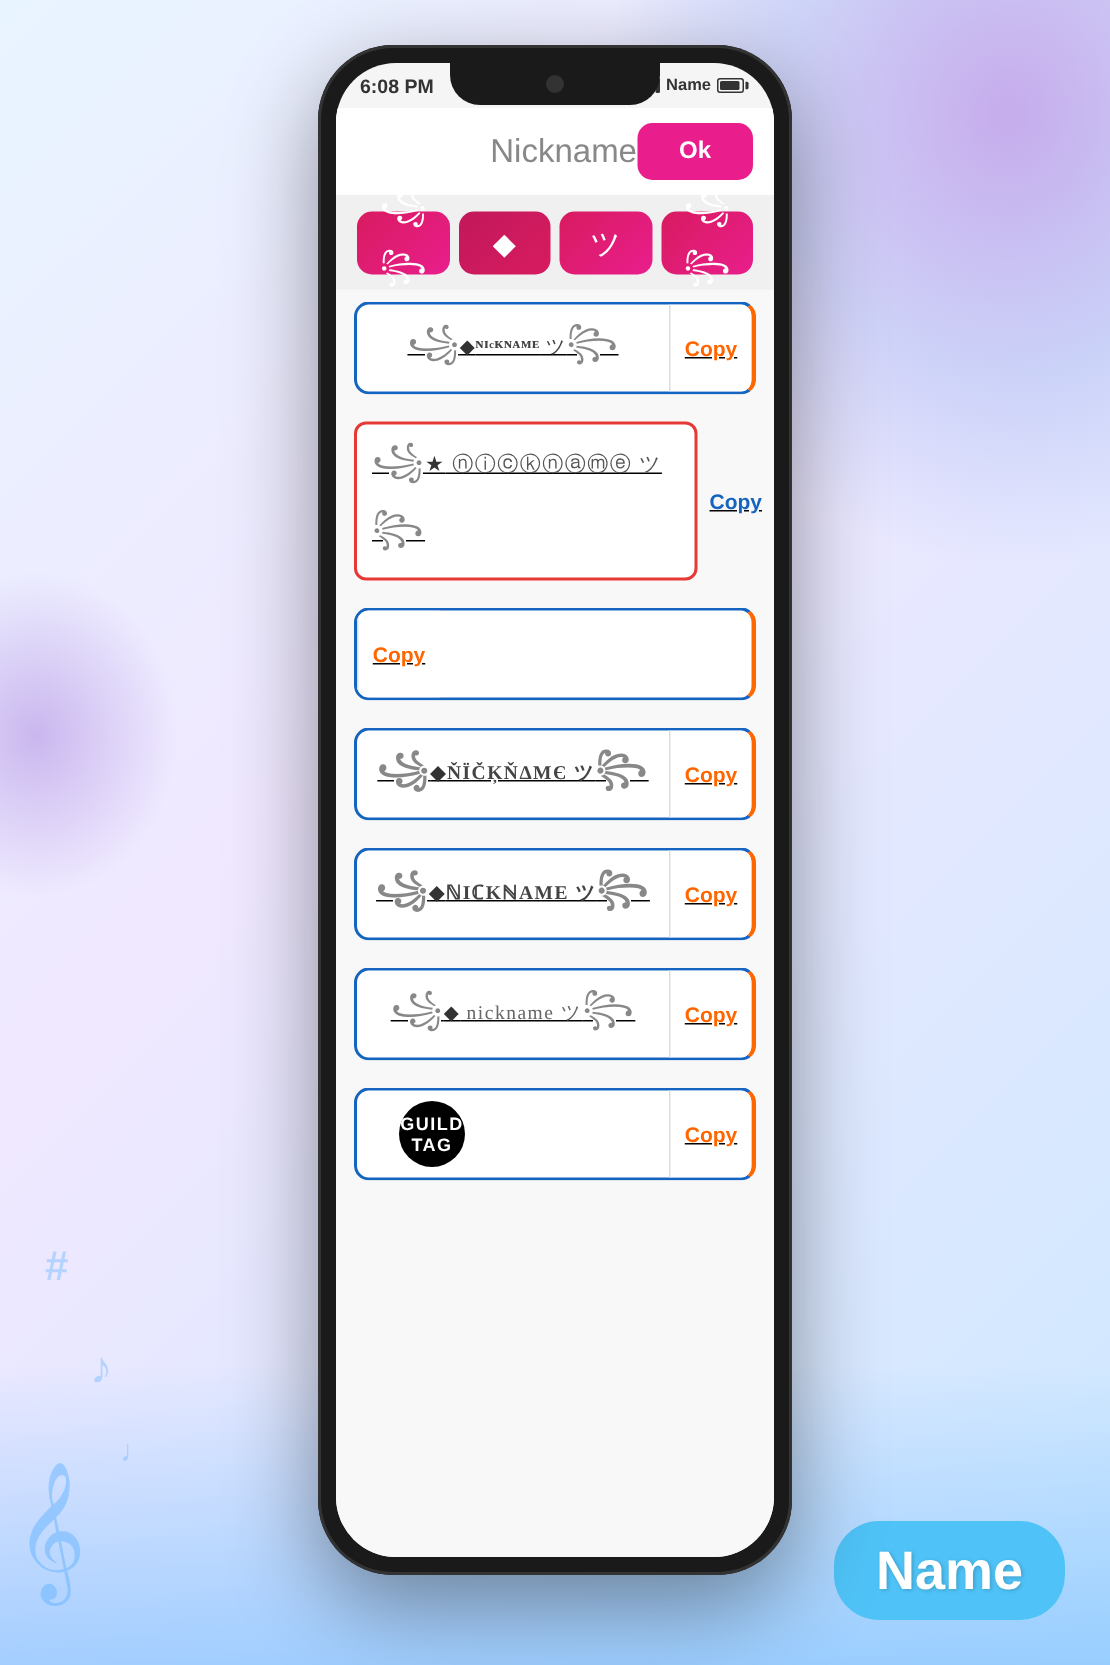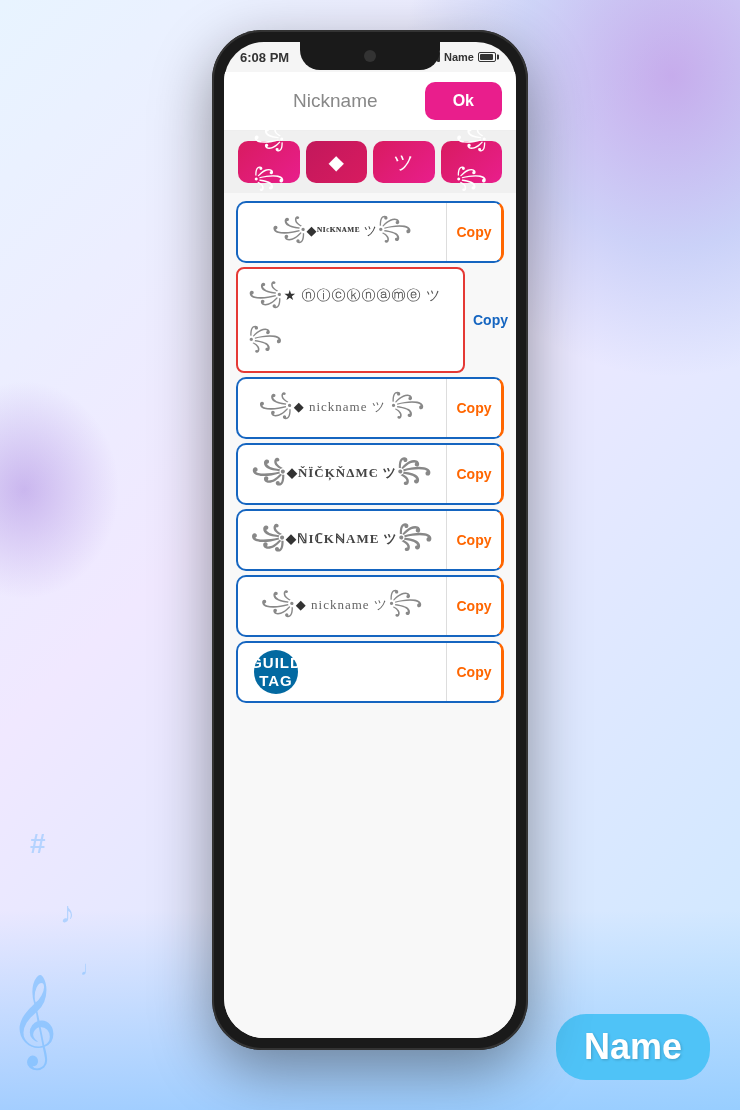--- a/index.html
+++ b/index.html
@@ -147,25 +147,25 @@
     
     .header {
       background: #fff;
       display: flex;
       align-items: center;
       justify-content: space-between;
       padding: 10px 14px;
       border-bottom: 1px solid #eee;
     }
     .header-title {
-      font-size: 19px;
+      font-size: 22px;
       color: #888;
       font-weight: 400;
       flex: 1;
-      text-align: center;
+      text-align: right;
       padding-left: 8px;
     }
     .ok-button {
       background: #e91e8c;
       color: #ffffff;
       border: none;
       border-radius: 10px;
       padding: 10px 28px;
       font-size: 16px;
       font-weight: bold;
@@ -195,21 +195,22 @@
     }
     .style-btn.diamond {
       background: linear-gradient(135deg, #c2185b, #d81b60);
     }
 
     
     .nickname-list {
       padding: 8px 12px;
       display: flex;
       flex-direction: column;
-      gap: 4px;
+      gap: 18px;
+      text-decoration: underline;
     }
 
     
     .nick-card {
       background: #fff;
       border: 2px solid #1565c0;
       border-right: 3px solid #ff6600;
       border-radius: 10px;
       display: flex;
       align-items: center;
@@ -268,34 +269,34 @@
     }
     .diamond-sym {
       color: #333;
     }
     .star-sym {
       color: #333;
     }
 
     
     .guild-badge {
-      background: #0369a1;
+      background: #000000;
       color: #fff;
       border-radius: 50%;
       width: 44px;
       height: 44px;
       display: flex;
       flex-direction: column;
       align-items: center;
       justify-content: center;
-      font-size: 15px;
+      font-size: 12px;
       font-weight: bold;
       line-height: 1.2;
       flex-shrink: 0;
-      margin-left: 6px;
+      margin-left: 18px;
     }
 
     
     .signal-bars {
       display: flex; gap: 1px; align-items: flex-end;
     }
     .signal-bar {
       width: 3px;
       background: #333;
       border-radius: 1px;
@@ -399,25 +400,20 @@
             <div class="nick-content">
               <span style="font-size:14px;color:#555;font-family:serif;">
                 <span class="swirl">꧁</span><span class="star-sym">★</span> ⓝⓘⓒⓚⓝⓐⓜⓔ ツ <span class="swirl">꧂</span>
               </span>
             </div>
           </div>
           <button class="copy-btn-outside">Copy</button>
         </div>
 
         <div class="nick-card">
-          <div class="nick-content">
-            <span style="font-size:13px;color:#666;font-family:serif;">
-              <span class="swirl">꧁</span><span class="diamond-sym">◆</span> nickname ツ <span class="swirl">꧂</span>
-            </span>
-          </div>
           <button class="copy-btn">Copy</button>
         </div>
 
         <div class="nick-card">
           <div class="nick-content">
             <span style="font-size:13px;color:#444;font-family:serif;font-weight:bold;">
               <span class="swirl">꧁</span><span class="diamond-sym">◆</span>ŇЇČĶŇΔМЄ ツ<span class="swirl">꧂</span>
             </span>
           </div>
           <button class="copy-btn">Copy</button>

